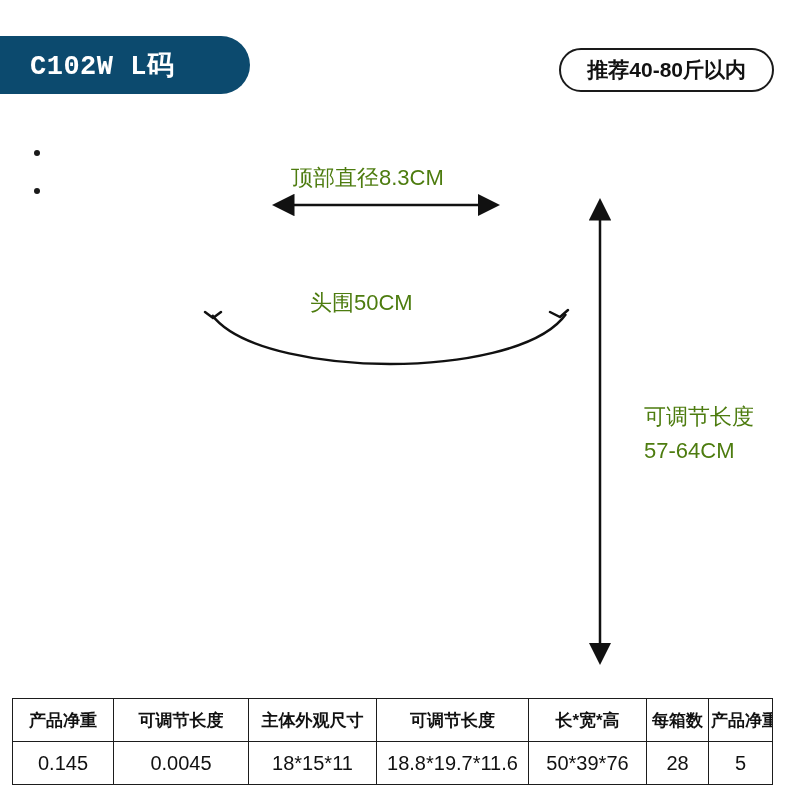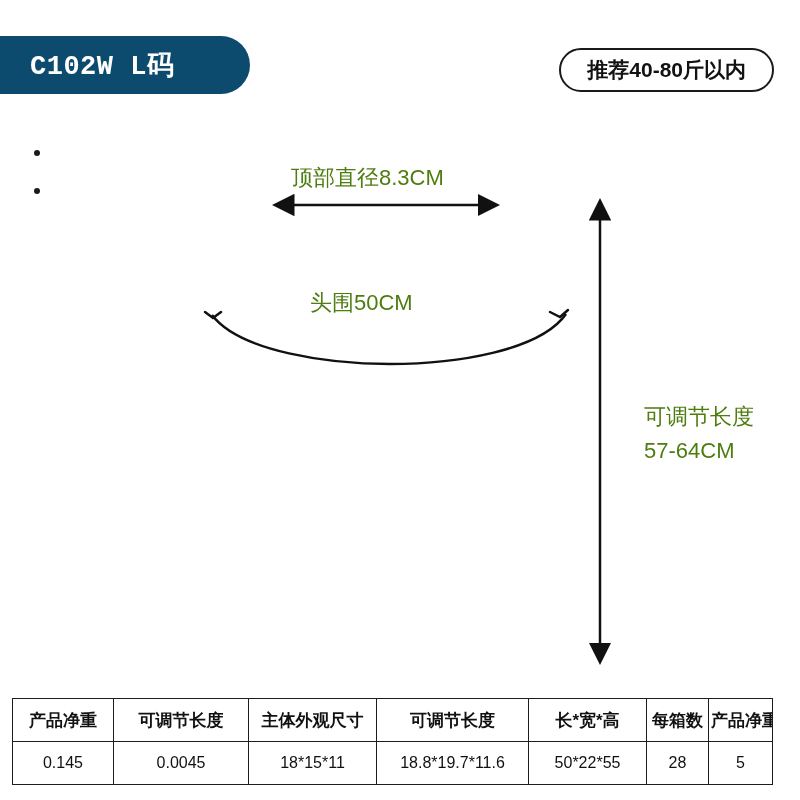--- a/index.html
+++ b/index.html
@@ -125,21 +125,21 @@
     text-align: center;
     font-size: 17px;
     color: #111111;
     height: 42px;
     padding: 0 2px;
     font-weight: normal;
     white-space: nowrap;
     overflow: hidden;
   }
   #spec-table th { font-weight: bold; }
-  #spec-table td { font-size: 16px; }
+  #spec-table td { font-size: 20px; }
 </style>
 </head>
 <body>
 
 <div id="title-pill">
   <span class="txt">C102W L码</span>
 </div>
 
 <div id="reco-pill">
   <span class="txt">推荐40-80斤以内</span>
@@ -198,18 +198,18 @@
       <th>每箱数</th>
       <th>产品净重</th>
     </tr>
   </thead>
   <tbody>
     <tr>
       <td>0.145</td>
       <td>0.0045</td>
       <td>18*15*11</td>
       <td>18.8*19.7*11.6</td>
-      <td>50*22*55</td>
+      <td>50*39*76</td>
       <td>28</td>
       <td>5</td>
     </tr>
   </tbody>
 </table>
 
 </body></html>

